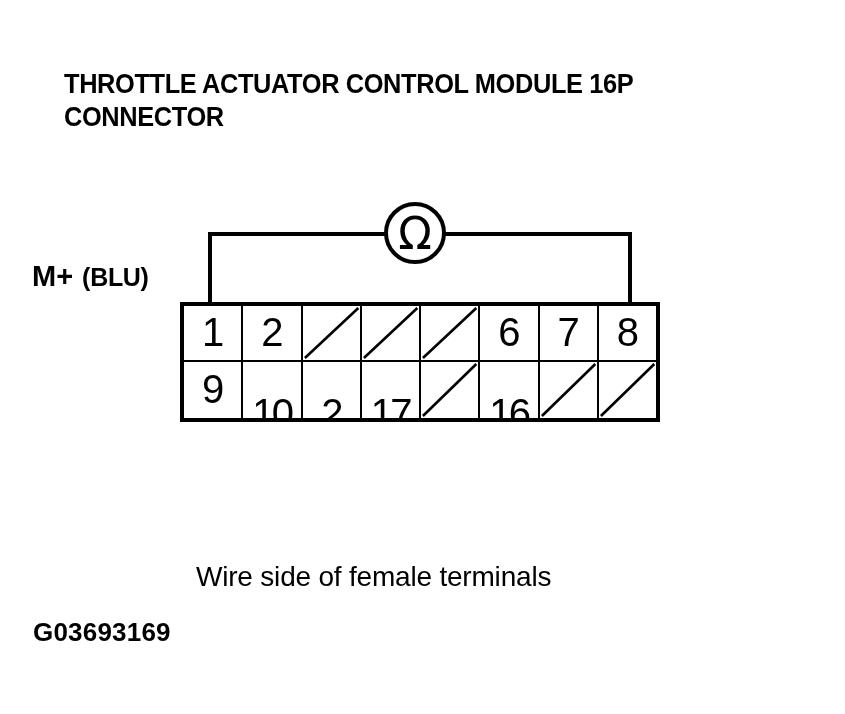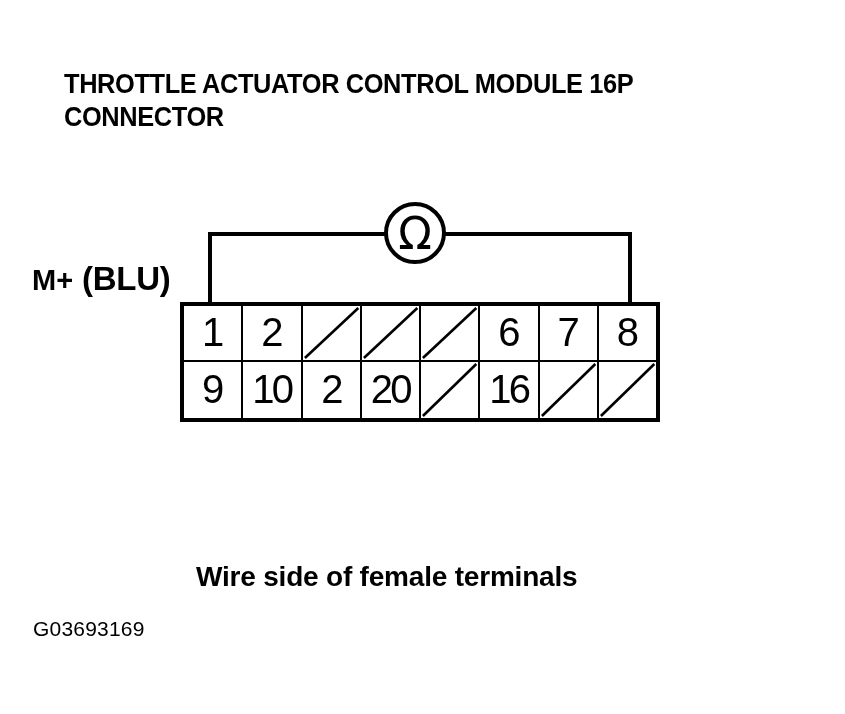--- a/index.html
+++ b/index.html
@@ -38,21 +38,21 @@
   .side-label {
     position: absolute;
     font-weight: bold;
     white-space: nowrap;
     line-height: 1;
   }
   #label-left  { left: 32px;  top: 262px; }
   #label-right { left: 641px; top: 262px; }
   .lbl-m    { font-size: 29px; letter-spacing: 0px; }
   .lbl-sign { font-size: 29px; }
-  .lbl-col  { font-size: 33px; letter-spacing: -0.3px; }
+  .lbl-col  { font-size: 25px; letter-spacing: -0.3px; }
 
   
   #circuit { position: absolute; left: 0; top: 0; }
 
   
   #grid {
     position: absolute;
     left: 180px;
     top: 302px;
     width: 480px;
@@ -79,44 +79,44 @@
     left: 0; right: 0;
     top: 50%;
     transform: translateY(-52%);
     text-align: center;
     font-family: "Liberation Sans", sans-serif;
     font-weight: 400;
     font-size: 40px;
     line-height: 1;
     letter-spacing: -1px;
   }
-  .cell .num.two-digit { font-size: 40px; letter-spacing: -2.5px; }
+  .cell .num.two-digit { font-size: 40px; letter-spacing: -2.5px; margin-top: 24px; }
   .cell .diag {
     position: absolute;
     left: 0; top: 0;
     width: 100%; height: 100%;
     display: block;
   }
 
   
   #caption {
     position: absolute;
     left: 196px;
     top: 561px;
     font-size: 28px;
-    font-weight: 700;
+    font-weight: 400;
     letter-spacing: -0.2px;
     white-space: nowrap;
   }
   #figure-id {
     position: absolute;
     left: 33px;
     top: 617px;
-    font-size: 21px;
-    font-weight: 400;
+    font-size: 26px;
+    font-weight: 700;
     letter-spacing: 0.2px;
     white-space: nowrap;
   }
 </style>
 </head>
 <body>
 
 <div id="page">
 
   <div id="title">THROTTLE ACTUATOR CONTROL MODULE 16P
@@ -176,21 +176,21 @@
       <div class="cell">
         <span class="num">9</span>
       </div>
       <div class="cell">
         <span class="num two-digit">10</span>
       </div>
       <div class="cell">
         <span class="num two-digit">2</span>
       </div>
       <div class="cell">
-        <span class="num two-digit">20</span>
+        <span class="num two-digit">17</span>
       </div>
       <div class="cell">
         <svg class="diag" viewBox="0 0 60 56" preserveAspectRatio="none">
           <line x1="2" y1="54" x2="58" y2="2" stroke="#000000" stroke-width="2.6" vector-effect="non-scaling-stroke"></line>
         </svg>
       </div>
       <div class="cell">
         <span class="num two-digit">16</span>
       </div>
       <div class="cell">

